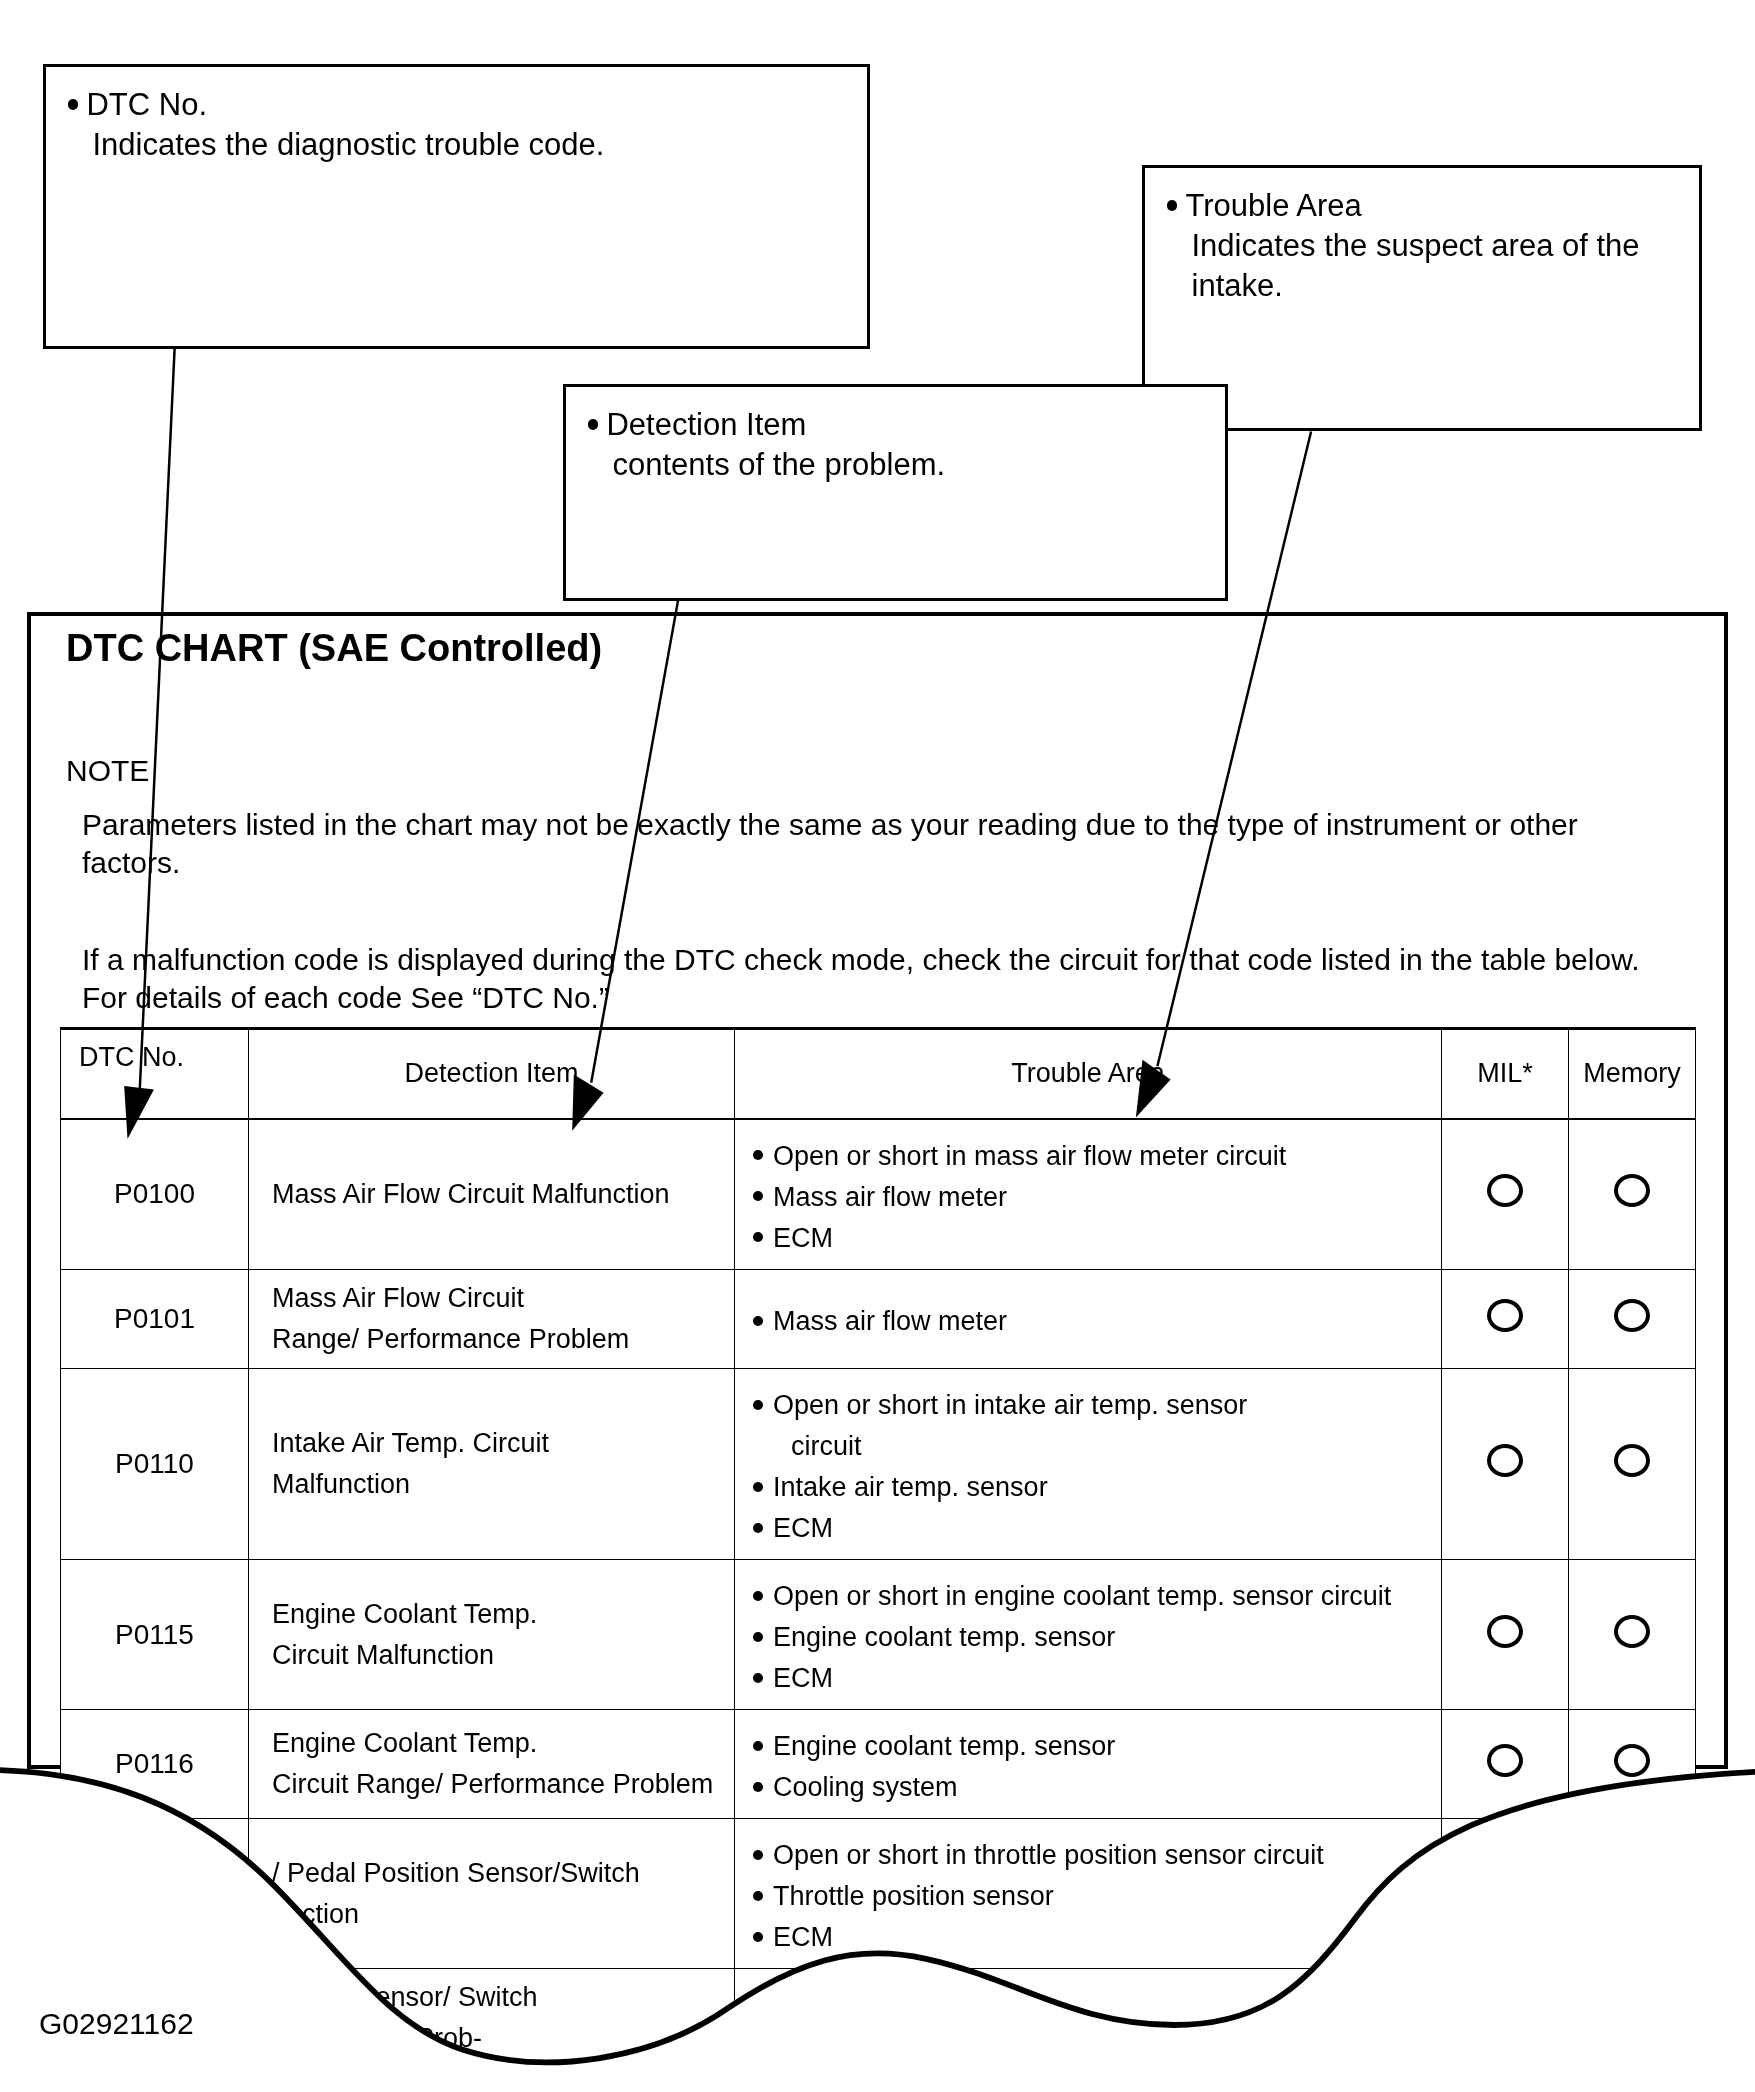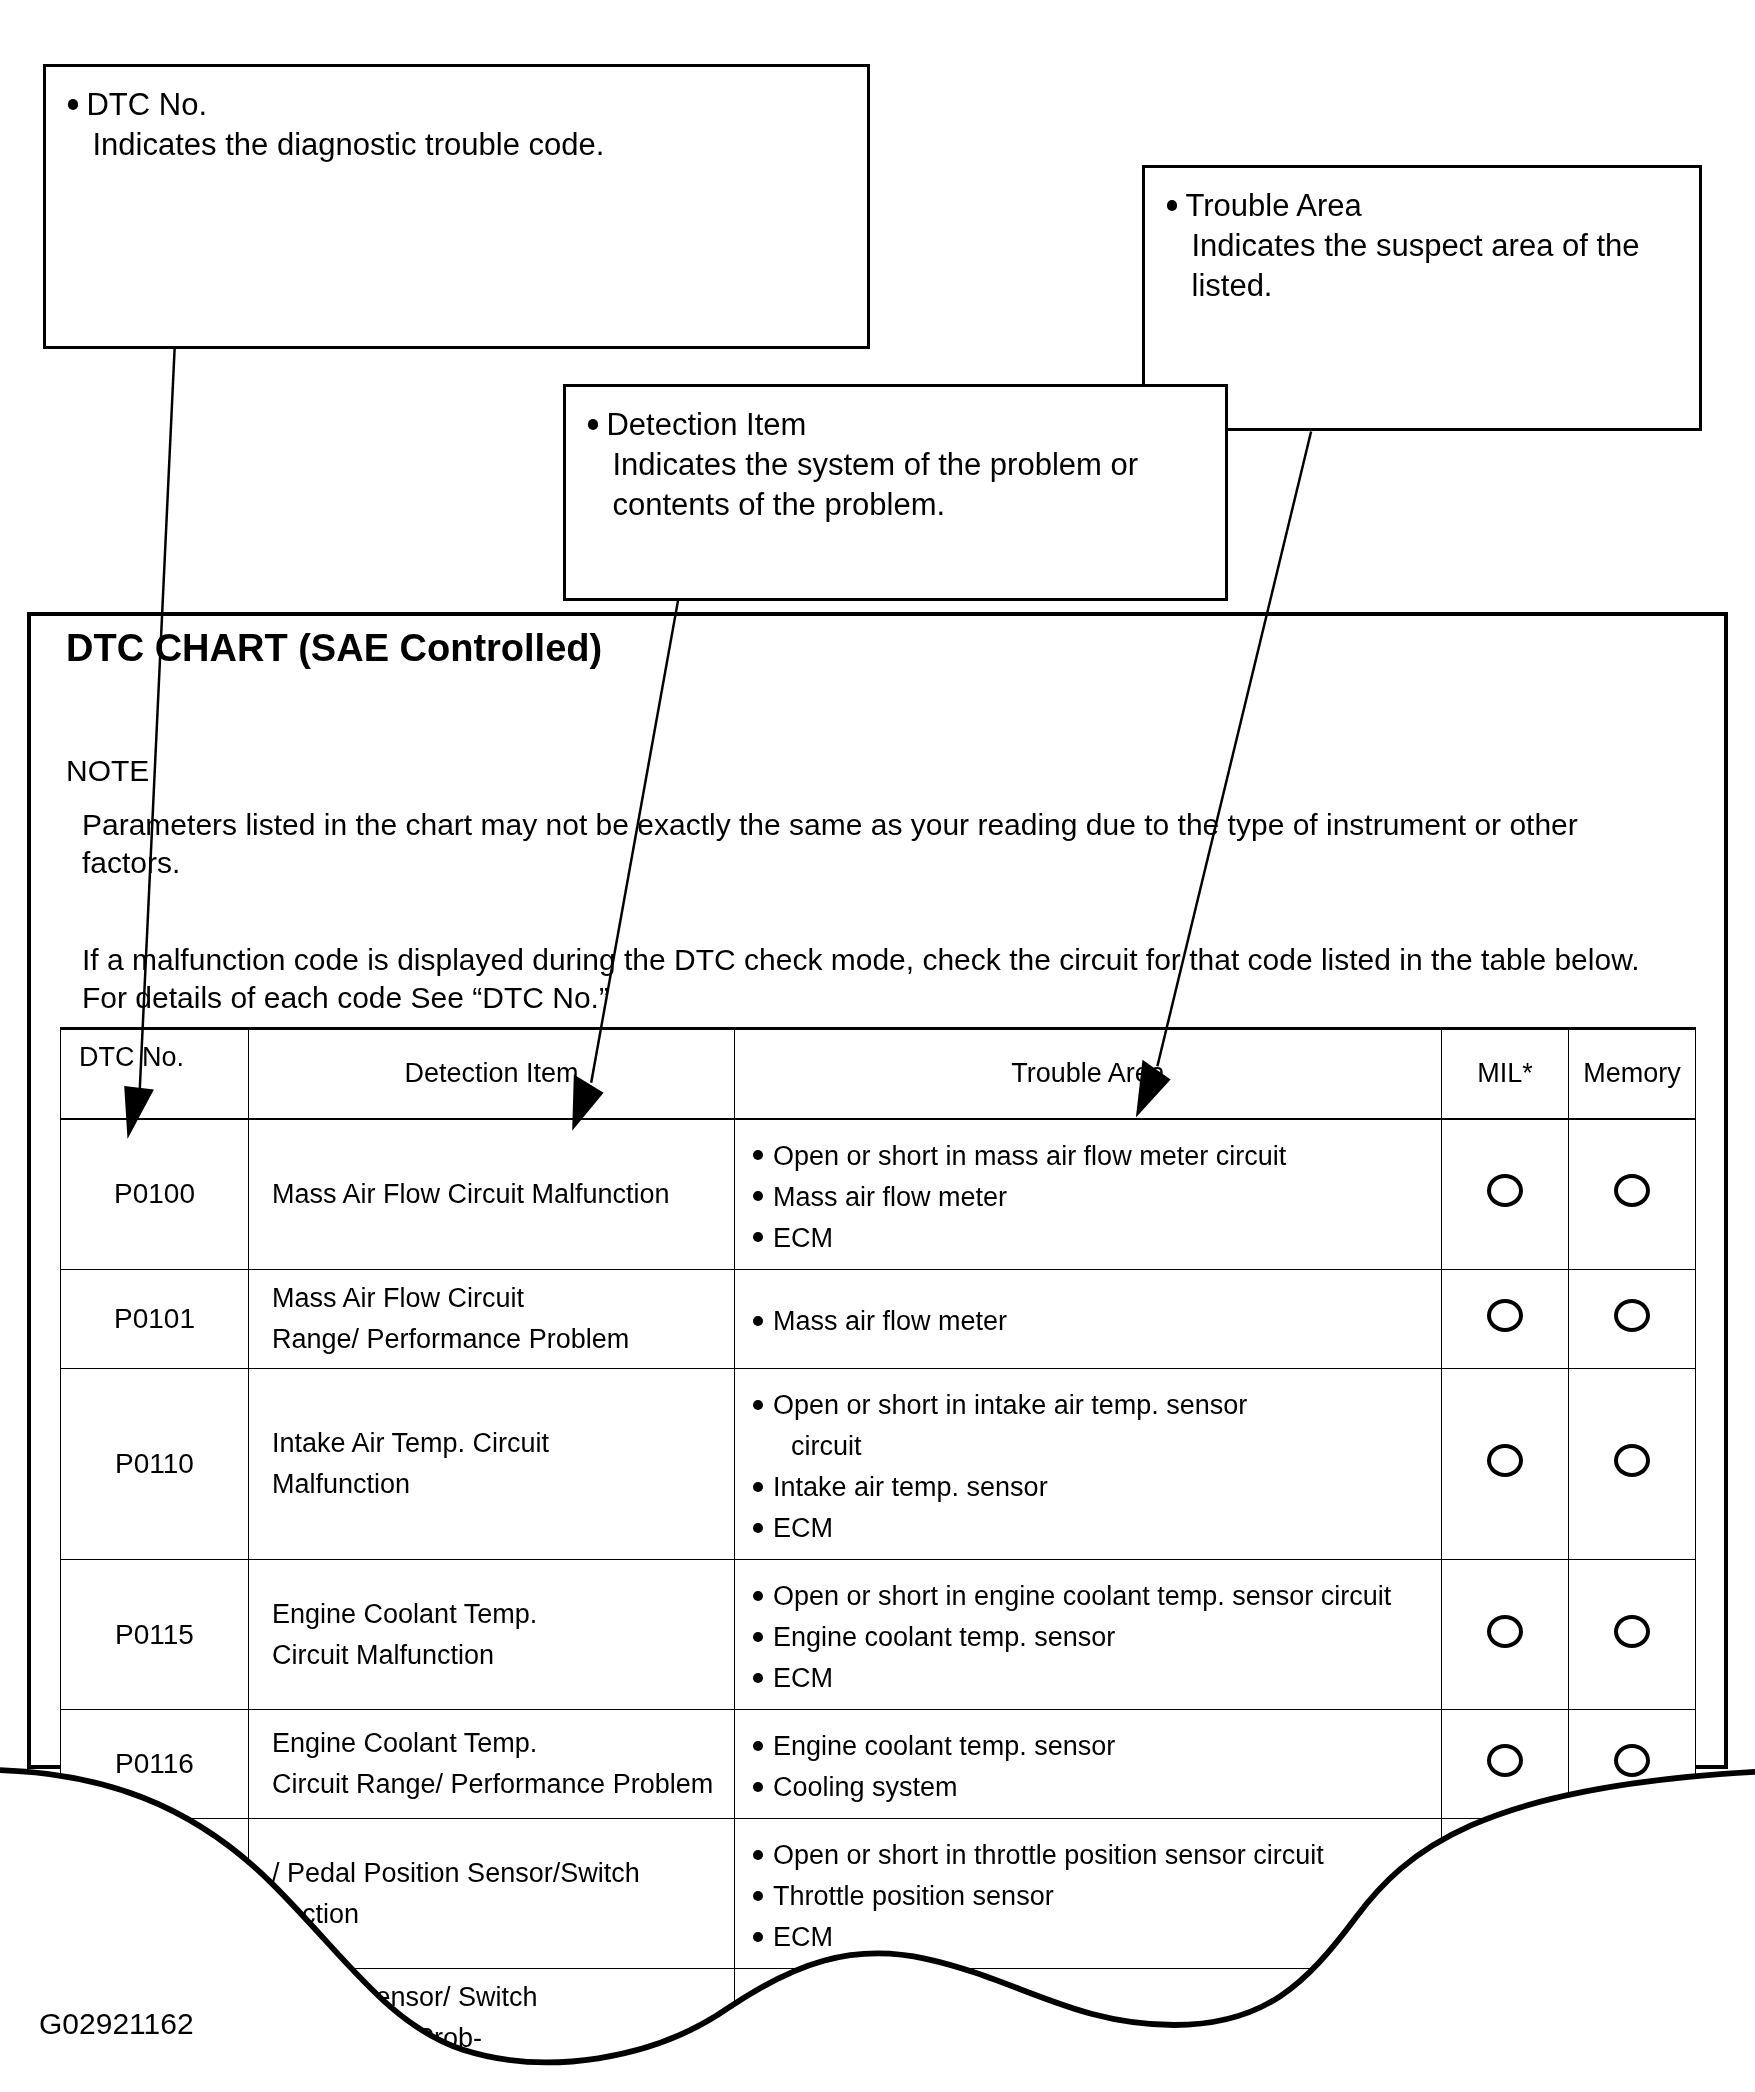--- a/index.html
+++ b/index.html
@@ -362,26 +362,25 @@
   </div>
 
   <div class="callout" id="callout-dtc">
     <span class="c-line c-head"><span class="bullet-dot"></span><span>DTC No.</span></span>
     <span class="c-line c-body">Indicates the diagnostic trouble code.</span>
   </div>
 
   <div class="callout" id="callout-trouble">
     <span class="c-line c-head"><span class="bullet-dot"></span><span>Trouble Area</span></span>
     <span class="c-line c-body">Indicates the suspect area of the</span>
-    <span class="c-line c-body">listed.</span>
+    <span class="c-line c-body">intake.</span>
   </div>
 
   <div class="callout" id="callout-detection">
     <span class="c-line c-head"><span class="bullet-dot"></span><span>Detection Item</span></span>
-    <span class="c-line c-body">Indicates the system of the problem or</span>
     <span class="c-line c-body">contents of the problem.</span>
   </div>
 
   <svg id="leaders" viewBox="0 0 2124 2531">
 
     <line x1="211" y1="422" x2="168" y2="1336" stroke="#000" stroke-width="3"></line>
     <polygon points="154,1378 150,1314 186,1318" fill="#000"></polygon>
 
     <line x1="820" y1="727" x2="715" y2="1310" stroke="#000" stroke-width="3"></line>
     <polygon points="692,1368 694,1300 730,1322" fill="#000"></polygon>

